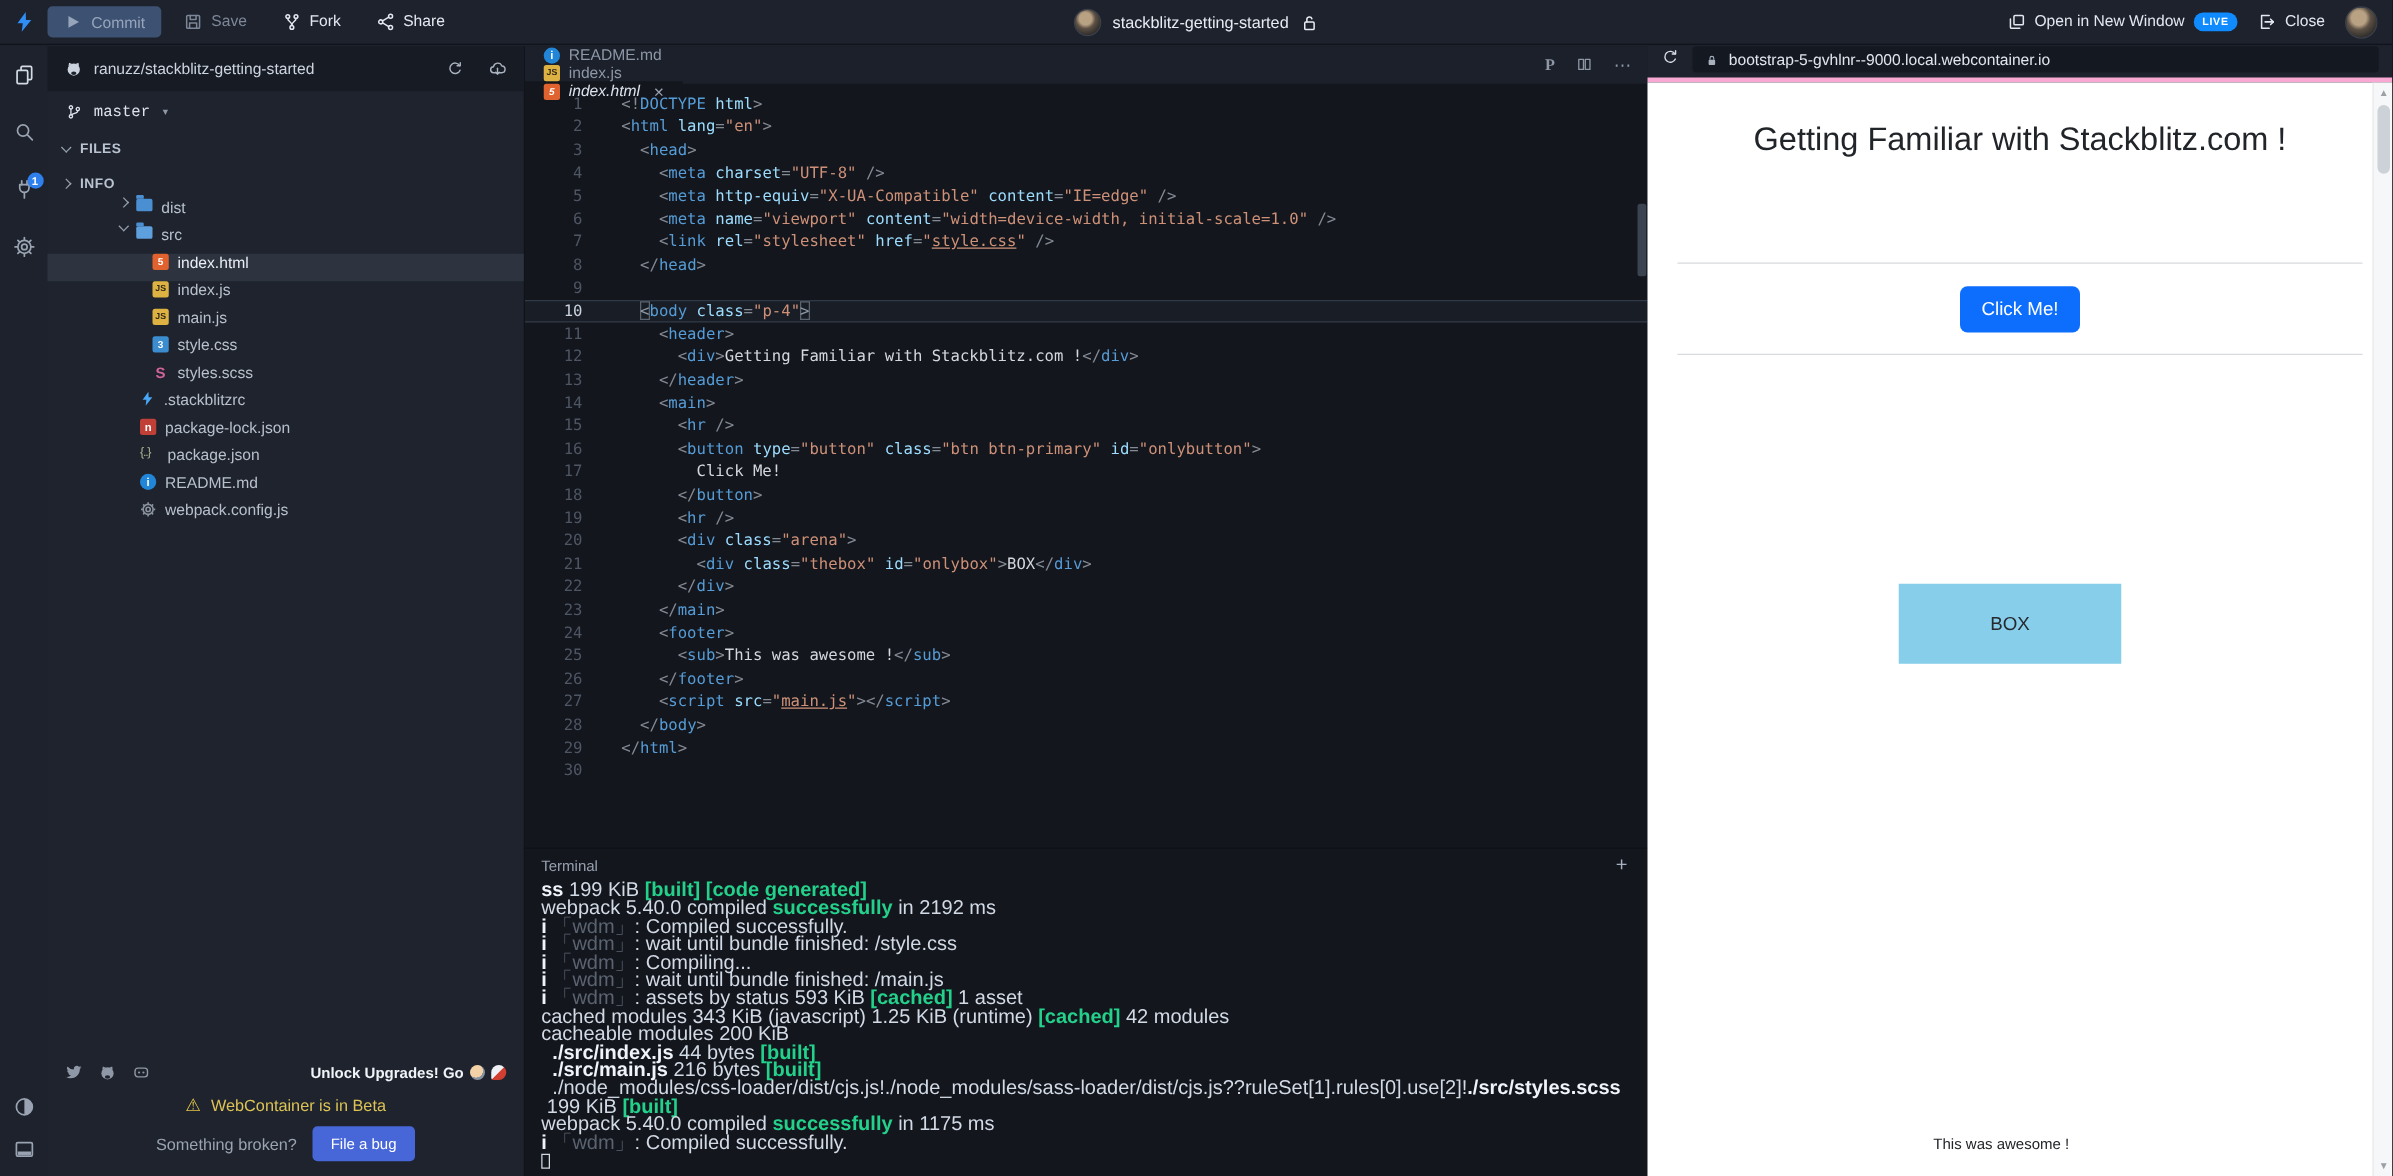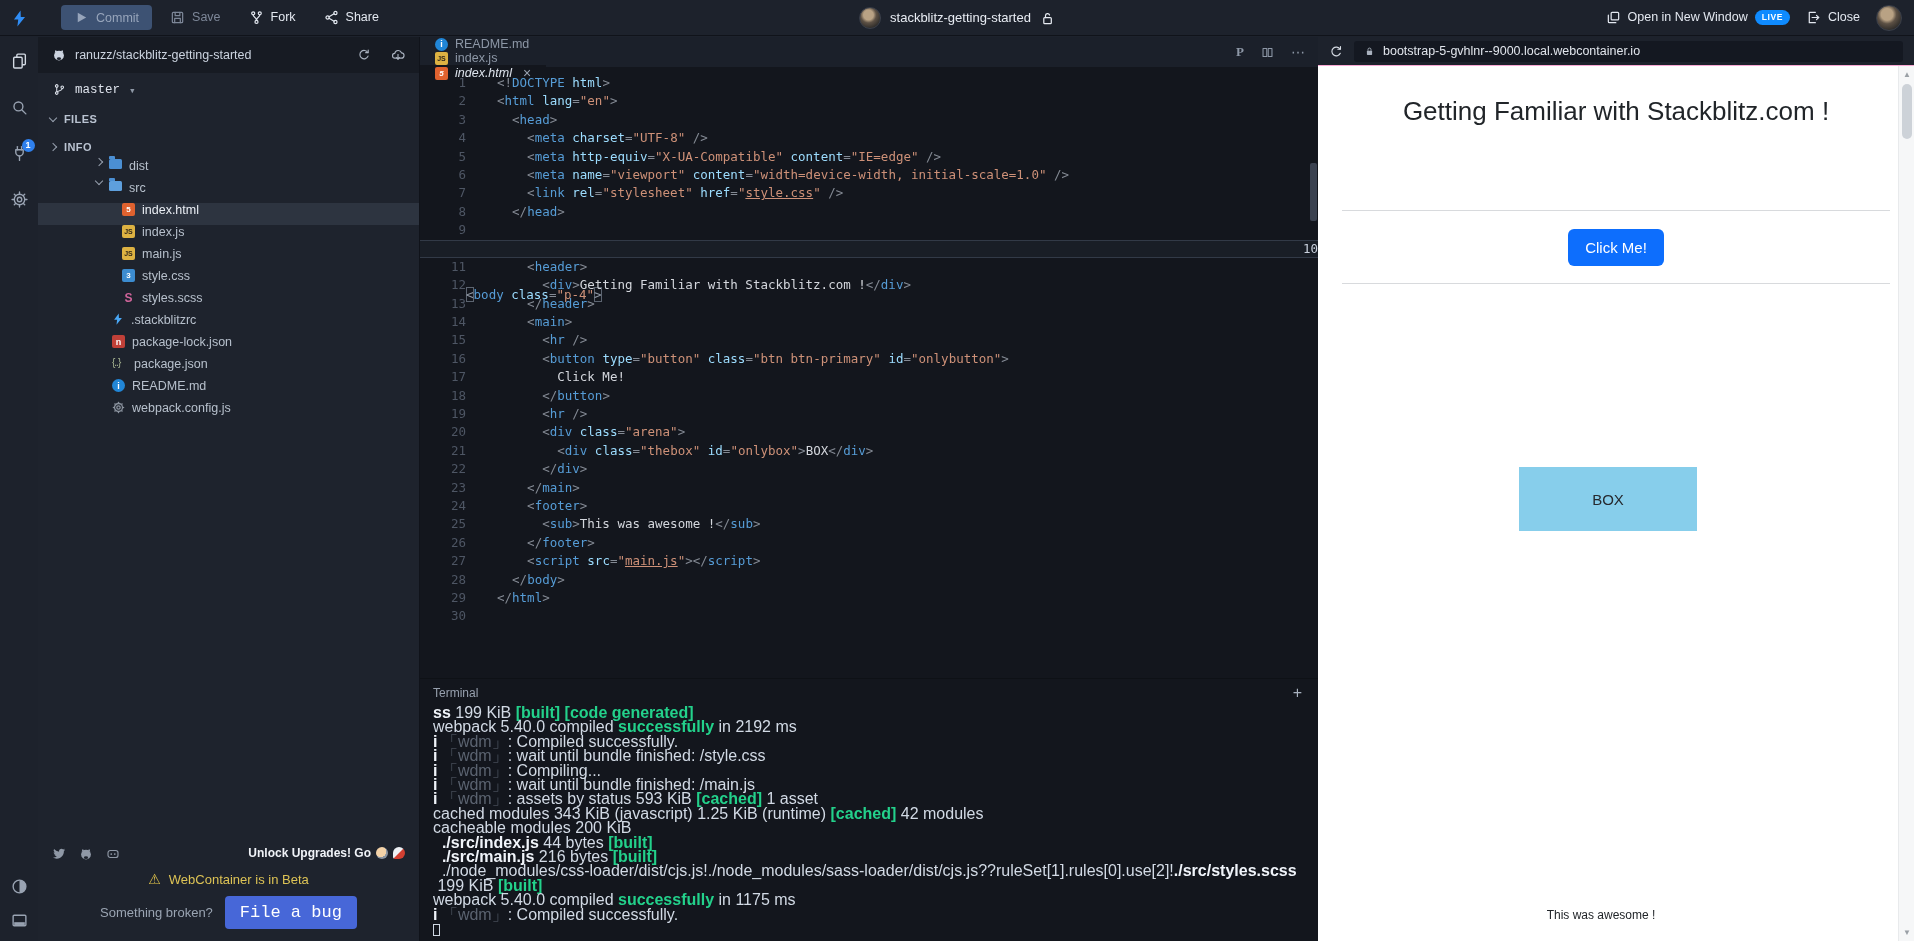--- a/index.html
+++ b/index.html
@@ -4,21 +4,21 @@
 <style>
   html,body{margin:0;padding:0;background:#0d0f14;}
   *{box-sizing:border-box;}
   .app{position:relative;width:1914px;height:941px;background:#1d222c;font-family:"Liberation Sans",sans-serif;overflow:hidden;}
   .ic{display:inline-block;vertical-align:middle;}
 
   
   .topbar{position:absolute;left:0;top:0;width:1914px;height:36px;background:#1d222c;border-bottom:1px solid #10131a;display:flex;align-items:center;z-index:6;}
   .logo-cell{width:38px;display:flex;justify-content:center;align-items:center;}
   .tb-left{display:flex;align-items:center;gap:8px;}
-  .btn-commit{height:25px;background:#3d5273;border-radius:4px;color:#97a5bb;display:flex;align-items:center;gap:7px;padding:0 13px;font-size:12.5px;margin-left:23px;}
+  .btn-commit{height:25px;background:#3d5273;border-radius:4px;color:#97a5bb;display:flex;align-items:center;gap:7px;padding:0 13px;font-size:12.5px;}
   .tb-btn{display:flex;align-items:center;gap:7px;font-size:12.5px;padding:0 10px;color:#e3e8f0;}
   .tb-btn.muted{color:#7d8798;}
   .tb-center{position:absolute;left:50%;transform:translateX(-50%);display:flex;align-items:center;gap:9px;color:#e8ecf3;font-size:13px;}
   .avatar{width:22px;height:22px;border-radius:50%;background:radial-gradient(circle at 42% 35%,#b9a284 28%,#5d5145 45%,#2c2a28 78%);border:1px solid #3a3f4a;}
   .avatar.lg{width:26px;height:26px;}
   .tb-right{margin-left:auto;display:flex;align-items:center;gap:16px;padding-right:12px;color:#e3e8f0;font-size:12.5px;}
   .tb-action{display:flex;align-items:center;gap:7px;}
   .live{background:#0f8bff;color:#fff;font-size:8.5px;font-weight:bold;padding:2.5px 7px;border-radius:9px;letter-spacing:.6px;}
 
   
@@ -57,56 +57,56 @@
 
   .x-footer{position:absolute;bottom:0;left:0;right:0;padding:8px 14px 12px;display:flex;flex-direction:column;gap:9px;}
   .xf-row1{display:flex;align-items:center;}
   .socials{display:flex;gap:13px;color:#8f98a6;}
   .unlock{margin-left:auto;display:flex;align-items:center;gap:5px;color:#f0f3f8;font-weight:bold;font-size:12px;}
   .emo{width:12px;height:12px;border-radius:50%;display:inline-block;}
   .emo-ast{background:radial-gradient(circle at 40% 38%,#f3d2a8 52%,#8a94a1 54%);}
   .emo-rocket{background:linear-gradient(135deg,#eef1f5 48%,#d23f31 52%);border-radius:50% 50% 50% 2px;}
   .xf-row2{display:flex;justify-content:center;align-items:center;gap:8px;color:#ddc355;font-size:13px;}
   .xf-row3{display:flex;justify-content:center;align-items:center;gap:12px;color:#9aa4b2;font-size:13px;}
-  .bug-btn{background:#4767d8;color:#fff;border:none;border-radius:4px;padding:7px 15px;font-size:17px;font-family:Liberation Mono, monospace;cursor:pointer;}
+  .bug-btn{background:#4767d8;color:#fff;border:none;border-radius:4px;padding:7px 15px;font-size:12px;font-family:Liberation Sans, sans-serif;cursor:pointer;}
 
   
   .editor{position:absolute;left:420px;top:37px;bottom:0;width:898px;display:flex;flex-direction:column;background:#13161d;}
   .tabbar{height:30px;background:#1b202a;display:flex;align-items:stretch;position:relative;flex:0 0 30px;}
   .tab{display:flex;align-items:center;gap:7px;padding:0 15px;font-size:12.5px;color:#8d97a6;cursor:pointer;}
   .tab.active{background:#13161d;color:#dde3ec;font-style:italic;}
   .tab-close{color:#9aa3b2;font-size:14px;margin-left:4px;font-style:normal;}
   .tab-tools{position:absolute;right:12px;top:0;bottom:0;display:flex;align-items:center;gap:17px;color:#8d97a6;}
   .ptool{font-weight:bold;font-size:13px;font-family:"Liberation Serif",serif;}
   .dots{font-size:14px;letter-spacing:1px;}
 
   .code{flex:1;position:relative;padding-top:7px;font-family:"DejaVu Sans Mono",monospace;font-size:12.5px;line-height:18.4px;overflow:hidden;}
   .cl{display:flex;height:18.4px;white-space:pre;}
   .ln{flex:0 0 46px;text-align:right;color:#4e5664;user-select:none;}
   .lc{padding-left:31px;}
-  .cl.cur{background:rgba(120,140,170,.07);box-shadow:inset 0 1px 0 rgba(140,160,190,.22),inset 0 -1px 0 rgba(140,160,190,.22);flex-direction:column;}
+  .cl.cur{background:rgba(120,140,170,.07);box-shadow:inset 0 1px 0 rgba(140,160,190,.22),inset 0 -1px 0 rgba(140,160,190,.22);}
   .cl.cur .ln{color:#c9d1dd;}
   .tk-pl{color:#d4d7dd;} .tk-tg{color:#569cd6;} .tk-pu{color:#848a94;}
   .tk-at{color:#9cdcfe;} .tk-st{color:#ce9178;}
   .tk-lk{color:#ce9178;text-decoration:underline;}
   .tk-bx{color:#9099a5;box-shadow:inset 0 0 0 1px #5c6470;}
   .code-thumb{position:absolute;right:1px;top:96px;width:7px;height:58px;background:#3b4250;border-radius:2px;}
 
   
   .terminal{flex:0 0 263px;border-top:1px solid #0e1116;padding:7px 13px 0;position:relative;background:#13161d;}
   .term-head{font-size:12px;color:#97a0ae;margin-bottom:6px;}
   .term-plus{position:absolute;right:16px;top:5px;color:#a8b1bf;font-size:16px;cursor:pointer;}
   .tl{font-family:Liberation Sans, sans-serif;font-size:16px;line-height:14.4px;white-space:pre;color:#d2dae5;}
   .tk-w{color:#d2dae5;} .tk-b{font-weight:bold;color:#f0f4fa;}
   .tk-g{font-weight:bold;color:#23d18b;} .tk-d{color:#5b6370;}
   .cursor{display:inline-block;width:7px;height:12px;border:1px solid #cfd8e3;vertical-align:-2px;}
 
   
   .preview{position:absolute;left:1318px;top:37px;bottom:0;width:596px;display:flex;flex-direction:column;}
-  .urlbar{height:29px;background:#1d222c;display:flex;align-items:center;gap:11px;padding:0 11px;border-bottom:1px solid #f9a8d4;color:#d6dce4;flex:0 0 29px;}
+  .urlbar{height:29px;background:#1d222c;display:flex;gap:11px;padding:0 11px;border-bottom:4px solid #f9a8d4;color:#d6dce4;flex:0 0 29px;}
   .url-pill{flex:1;height:21px;background:#141821;border-radius:3px;display:flex;align-items:center;gap:8px;padding:0 10px;color:#e1e5ec;font-size:12.5px;}
   .pv-body{flex:1;background:#fff;position:relative;overflow:hidden;color:#212529;}
   .pv-head{margin:30px 40px 0;text-align:center;font-size:26px;color:#212529;}
   .pv-hr{border:none;border-top:1px solid #d8dadd;margin:0 24px;}
   .pv-hr.h1{margin-top:83px;}
   .pv-hr.h2{margin-top:17px;}
   .btn-wrap{display:flex;justify-content:center;margin-top:18px;height:37px;}
   .click-btn{background:#0d6efd;color:#fff;border:none;border-radius:6px;padding:0 17px;font-size:15px;font-family:"Liberation Sans",sans-serif;cursor:pointer;}
   .boxel{position:absolute;top:401px;left:290px;transform:translateX(-50%);width:178px;height:64px;background:#87ceeb;display:flex;align-items:center;justify-content:center;font-size:15px;color:#26292e;}
   .pv-foot{position:absolute;bottom:19px;left:283px;transform:translateX(-50%);font-size:12px;color:#212529;white-space:nowrap;}

